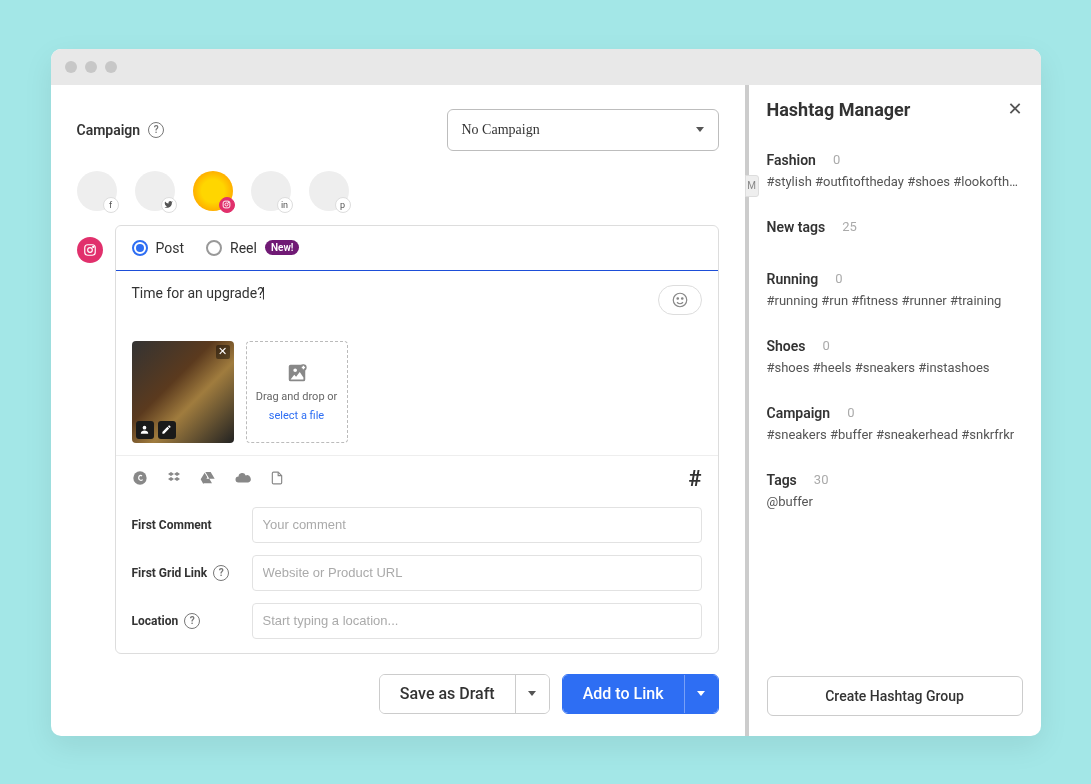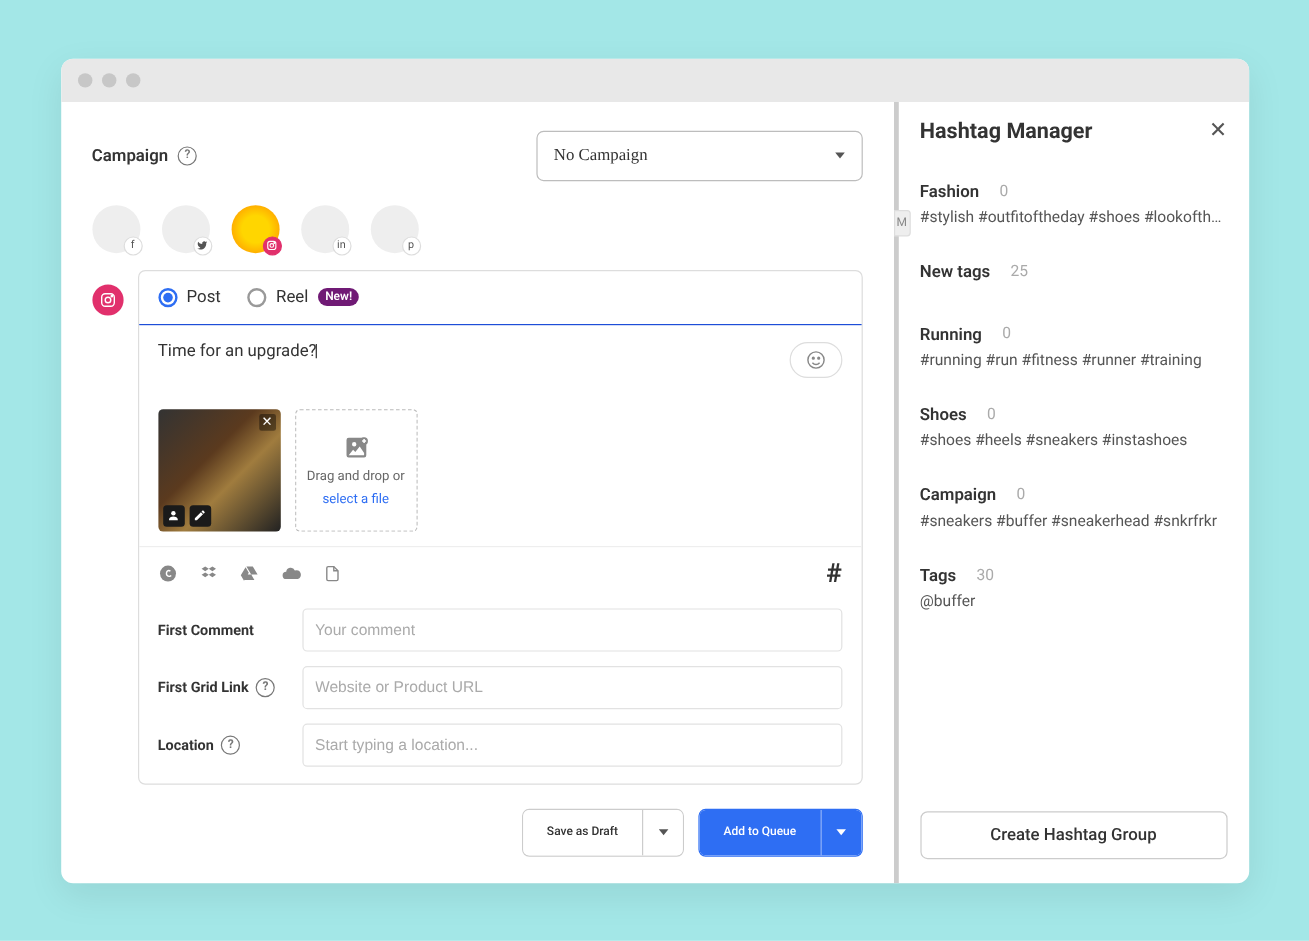--- a/index.html
+++ b/index.html
@@ -212,21 +212,21 @@
   .last-field { margin-bottom: 8px;}
   .action-row {
     display:flex; justify-content:flex-end; gap:12px; margin-top:20px;
   }
   .split-btn {
     display:flex; border:1px solid #ccc; border-radius:6px; overflow:hidden;
     height:40px;
   }
   .split-btn.primary { border-color:#2e6ef3; }
   .split-main {
-    padding:0 20px; display:flex; align-items:center; font-size:10px; font-weight:500;
+    padding:0 20px; display:flex; align-items:center; font-size:16px; font-weight:500;
     background:#fff; color:#333; cursor:pointer;
   }
   .split-drop {
     width:34px; display:flex; align-items:center; justify-content:center;
     border-left:1px solid #ccc; cursor:pointer; background:#fff;
   }
   .split-btn.primary .split-main { background:#2e6ef3; color:#fff; }
   .split-btn.primary .split-drop { background:#2e6ef3; border-left-color:rgba(255,255,255,0.35); }
   .split-btn.primary .caret-down { border-top-color:#fff;}
 
@@ -440,21 +440,21 @@
       </div>
 
       <div class="action-row">
         <div class="split-btn">
           <div class="split-main">Save as Draft</div>
           <div class="split-drop">
               <span class="caret-down"></span>
             </div>
         </div>
         <div class="split-btn primary">
-          <div class="split-main">Add to Queue</div>
+          <div class="split-main">Add to Link</div>
           <div class="split-drop">
               <span class="caret-down"></span>
             </div>
         </div>
       </div>
 
     </div>
 
     <div class="sidebar">
       <div class="peek-tab">M</div>

